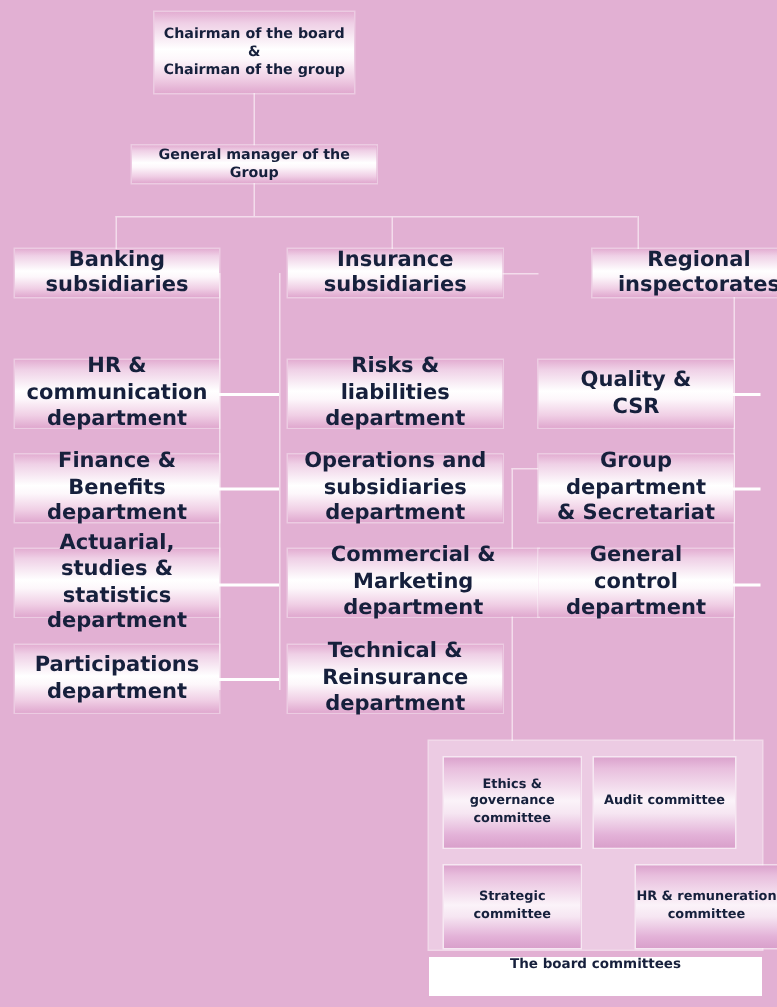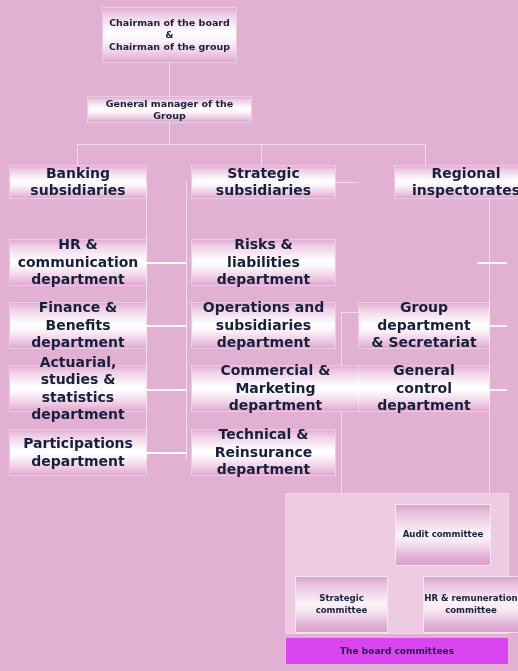--- a/index.html
+++ b/index.html
@@ -41,22 +41,22 @@
   
   .panel{
     position:absolute;
     box-sizing:border-box;
     background:#eccbe3;
     box-shadow:0 0 0 1px rgba(255,255,255,.5);
   }
   .panel-label{
     position:absolute;
     box-sizing:border-box;
-    display:flex;align-items:center;justify-content:center;
-    background:#d946ef;
+    display:flex;justify-content:center;
+    background:#ffffff;
     color:#16203c;font-weight:bold;font-size:9px;
   }
   .cbox{
     position:absolute;
     box-sizing:border-box;
     display:flex;align-items:center;justify-content:center;text-align:center;
     color:#16203c;font-weight:bold;font-size:8.6px;line-height:1.3;
     background:linear-gradient(to bottom,#dba3cd 0%,#e8bedd 12%,#fbf3f9 48%,#f6e6f2 62%,#e3b2d8 86%,#d9a0cb 100%);
     box-shadow:0 0 0 1px rgba(255,255,255,.55);
   }
@@ -131,21 +131,21 @@
   </div>
 
   <div class="node n-dept" style="left:10px;top:430px;width:136px;height:45px;">
     <div>
       <span>Participations</span>
       <span>department</span>
     </div>
   </div>
 
   <div class="node n-dept" style="left:192px;top:166px;width:143px;height:32px;">
-    <span>Strategic subsidiaries</span>
+    <span>Insurance subsidiaries</span>
   </div>
 
   <div class="node n-dept" style="left:192px;top:240px;width:143px;height:45px;">
     <div>
       <span>Risks &amp; liabilities</span>
       <span>department</span>
     </div>
   </div>
 
   <div class="node n-dept" style="left:192px;top:303px;width:143px;height:45px;">
@@ -166,37 +166,50 @@
     <div>
       <span>Technical &amp;</span>
       <span>Reinsurance department</span>
     </div>
   </div>
 
   <div class="node n-dept" style="left:359px;top:166px;width:142px;height:32px;margin-left:36px;">
     <span>Regional inspectorates</span>
   </div>
 
+  <div class="node n-dept" style="left:359px;top:240px;width:130px;height:45px;">
+    <div>
+      <span>Quality &amp;</span>
+      <span>CSR</span>
+    </div>
+  </div>
 
   <div class="node n-dept" style="left:359px;top:303px;width:130px;height:45px;">
     <div>
       <span>Group department</span>
       <span>&amp; Secretariat</span>
     </div>
   </div>
 
   <div class="node n-dept" style="left:359px;top:366px;width:130px;height:45px;">
     <div>
       <span>General control</span>
       <span>department</span>
     </div>
   </div>
 
   <div class="panel" style="left:286px;top:494px;width:222px;height:139px;"></div>
 
+  <div class="cbox" style="left:296px;top:505px;width:91px;height:60px;">
+    <div>
+      <span>Ethics &amp;</span>
+      <span>governance</span>
+      <span>committee</span>
+    </div>
+  </div>
 
   <div class="cbox" style="left:396px;top:505px;width:94px;height:60px;">
     <div>
       <span>Audit</span>
       <span>committee</span>
     </div>
   </div>
 
   <div class="cbox" style="left:296px;top:577px;width:91px;height:55px;">
     <div>

